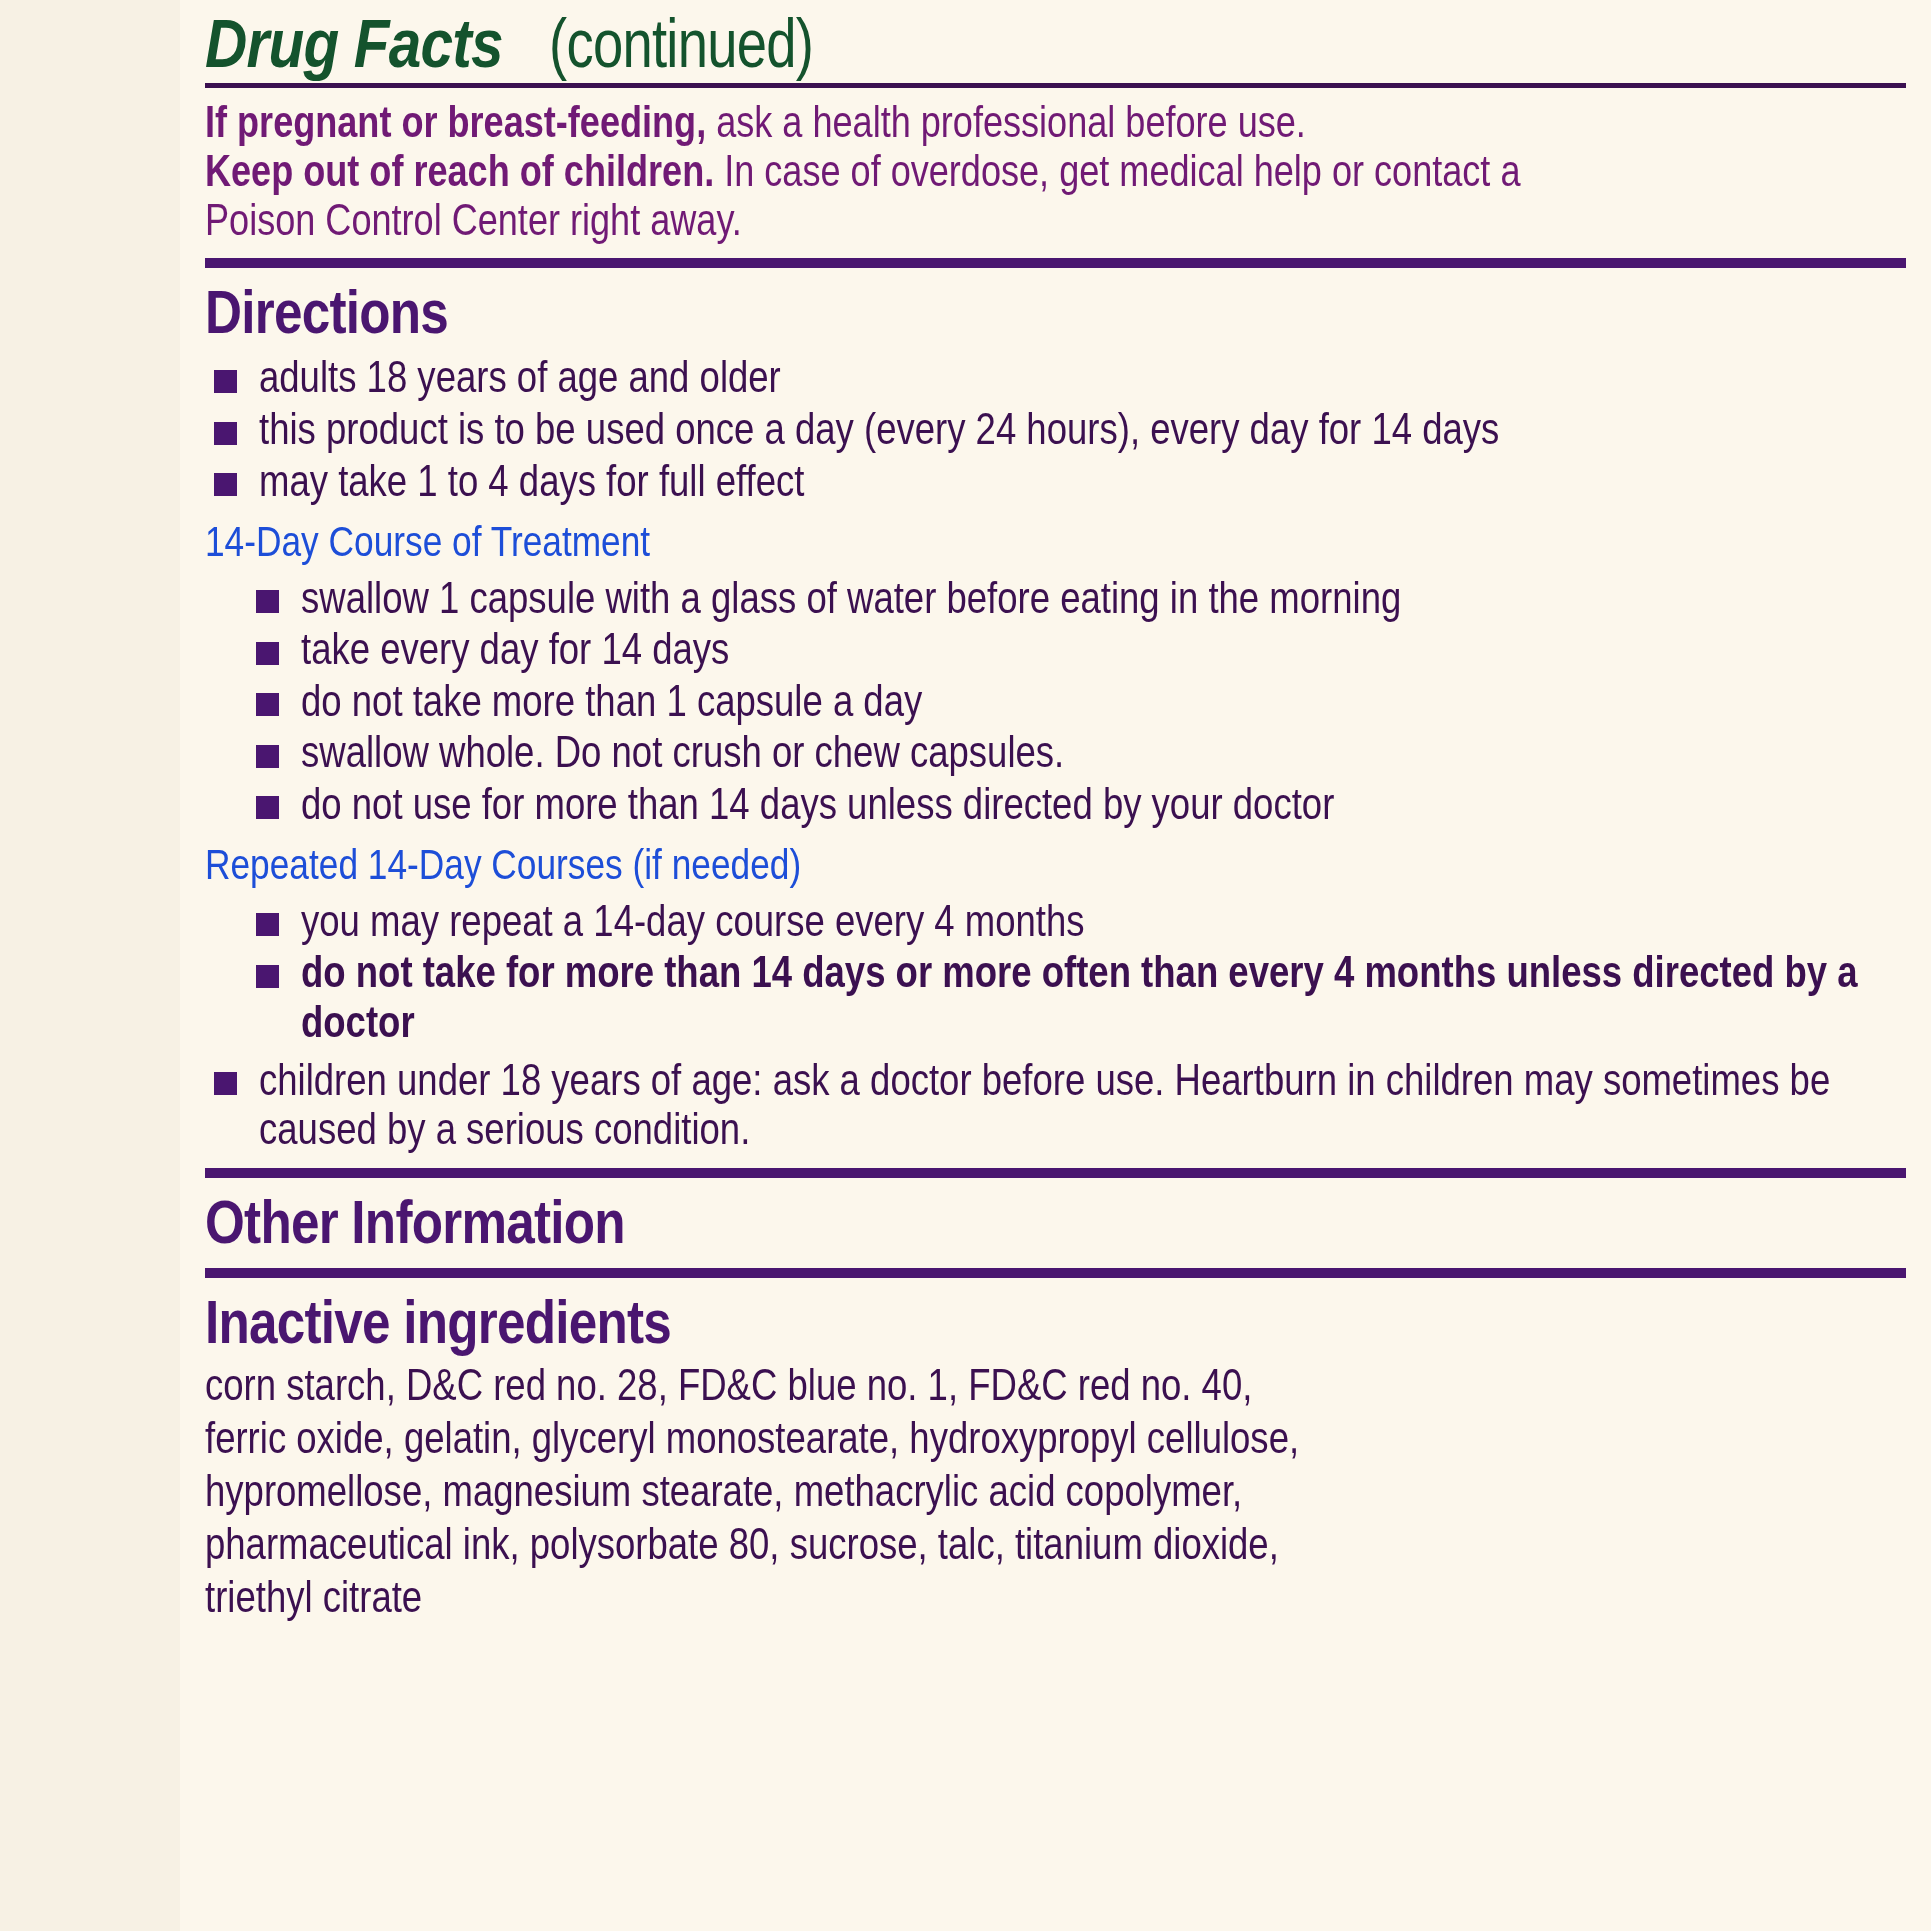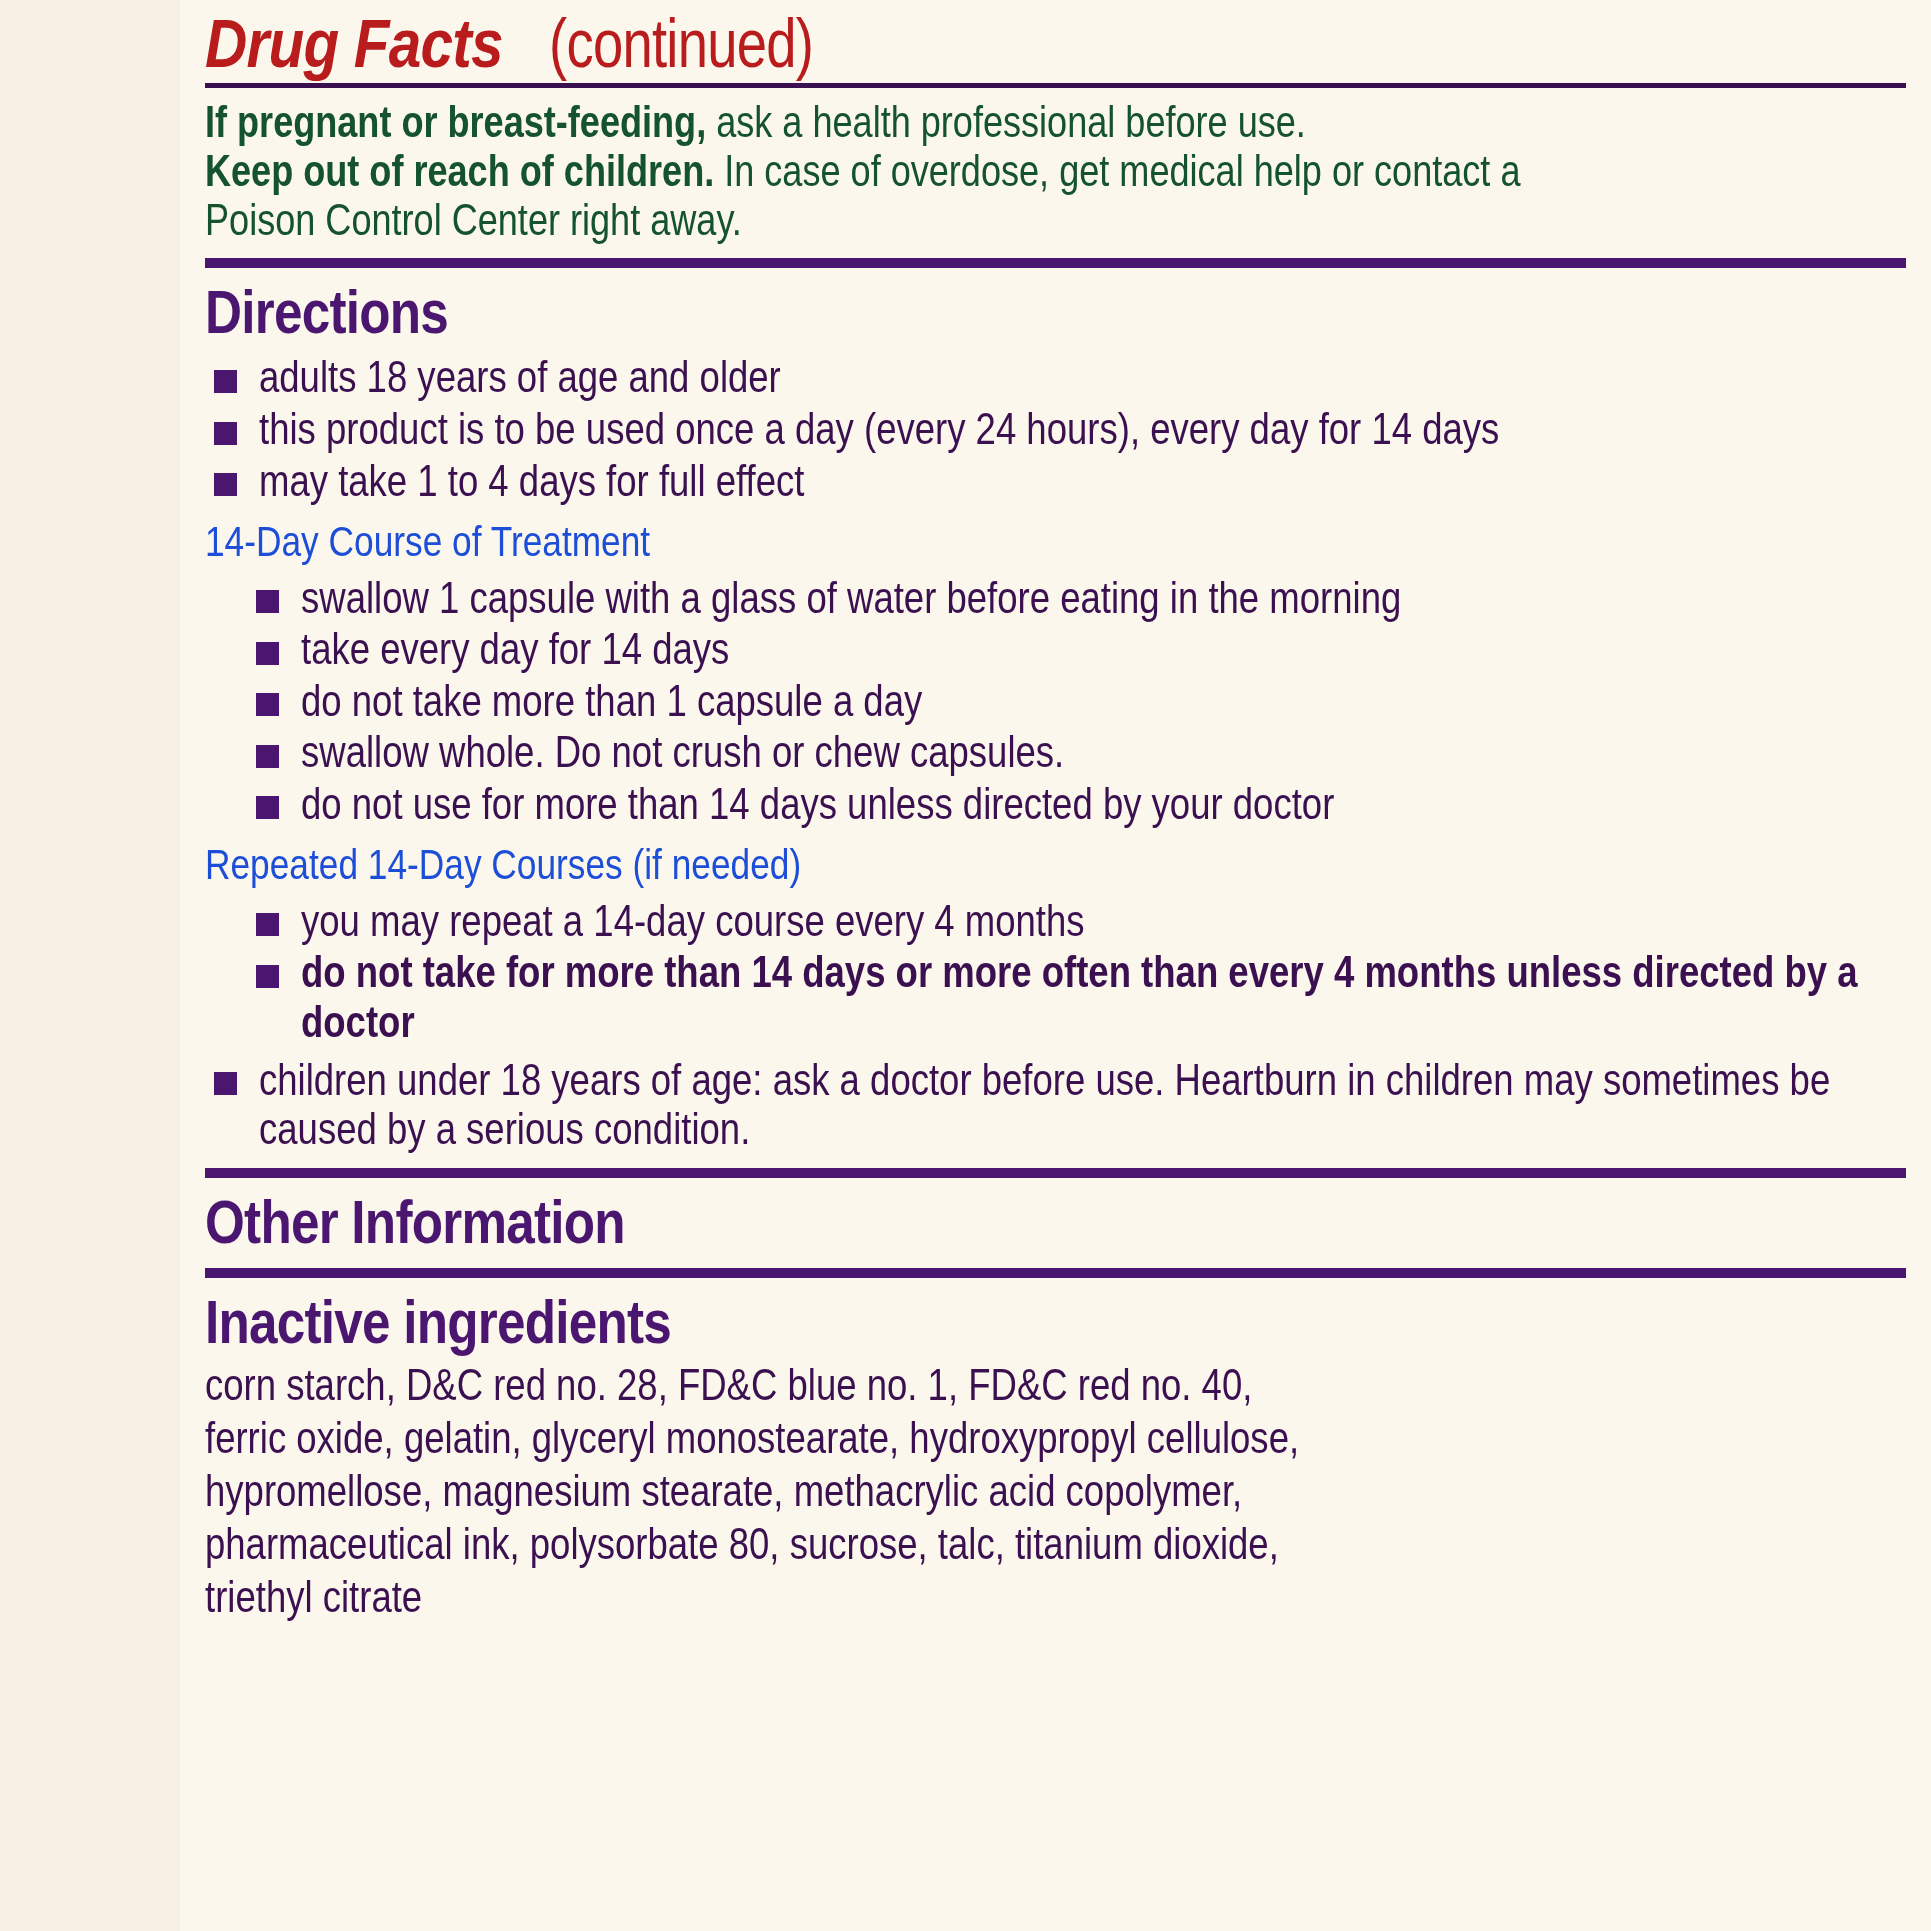--- a/index.html
+++ b/index.html
@@ -13,21 +13,21 @@
     position:absolute;
     left:180px; top:0; width:1751px; height:1931px;
     background:#fcf7ec;
     box-sizing:border-box;
     padding:0 0 0 0;
   }
   .inner{ padding:0 24.6px 0 24.6px; }
 
   
   .title{
-    color:#b91c1c;
+    color:#14532d;
     font-size:68px;
     line-height:1.02;
     padding-top:8.8px;
     white-space:nowrap;
     letter-spacing:-0.9px;
   }
   .title .b{
     font-weight:bold; font-style:italic;
     font-stretch:condensed;
     transform:scaleX(.86);
@@ -43,21 +43,21 @@
   }
 
   .rule-thin{
     height:4.4px;background:#3b1050;margin:5.3px 0 8.8px 0;
   }
   .rule-thick{
     height:9.7px;background:#4a1670;margin:14px 0 12.3px 0;
   }
 
   .para{
-    color:#14532d;
+    color:#701a75;
     font-size:44px;
     line-height:1.12;
     margin:0 0 0 0;
   }
   .para .sq{
     display:inline-block;
     transform:scaleX(.82);
     transform-origin:left center;
   }
   .para b{font-weight:bold;}

